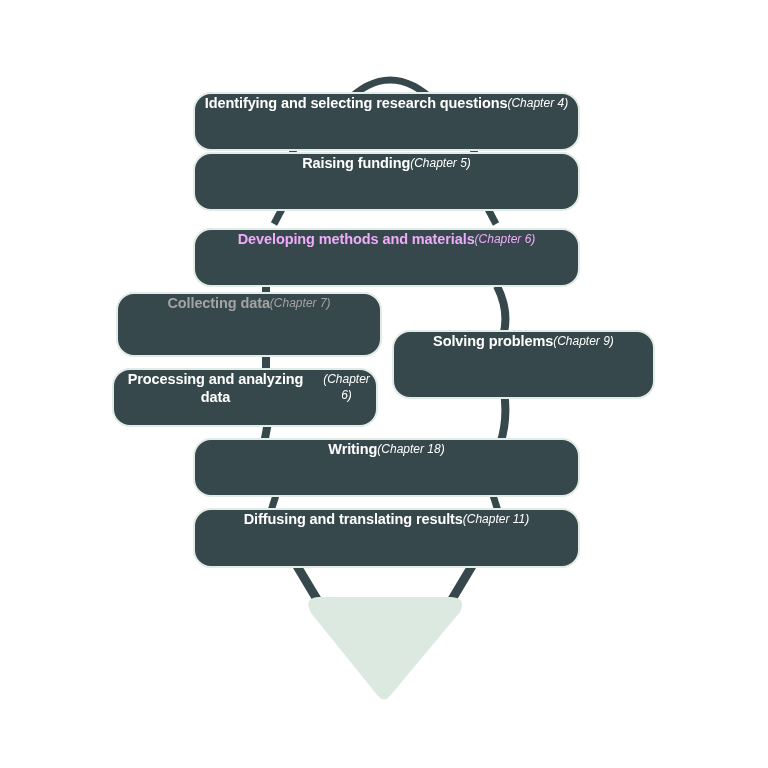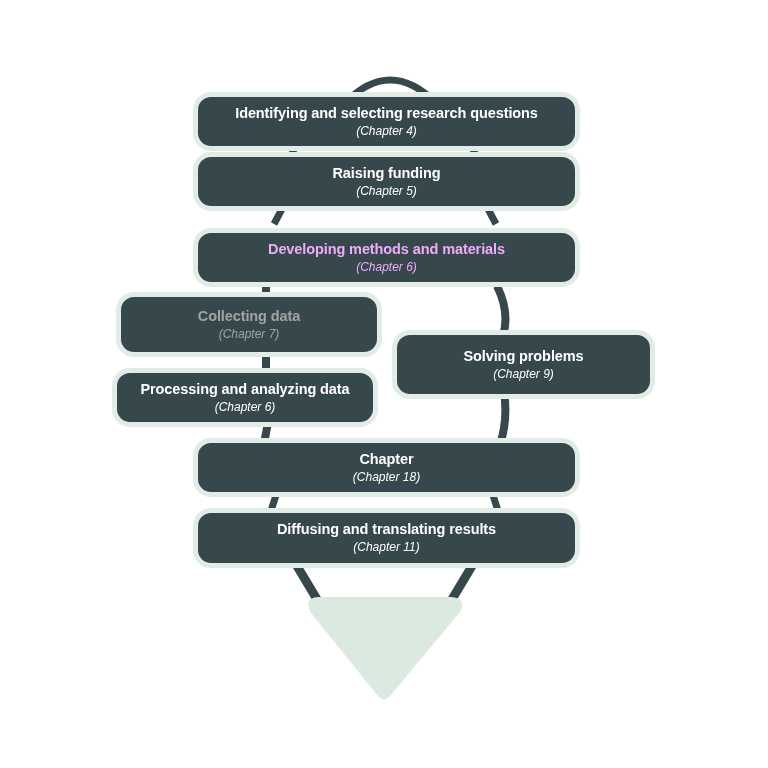--- a/index.html
+++ b/index.html
@@ -17,24 +17,24 @@
   #diagram {
     position: absolute;
     left: 0; top: 0;
     width: 768px;
     height: 768px;
   }
   .stage-box {
     position: absolute;
     box-sizing: border-box;
     background: #36484b;
-    border: 5px solid #0ea5e9;
+    border: 2px solid #0ea5e9;
     border-radius: 18px;
     display: flex;
-    flex-direction: column;
+    flex-direction: row;
     justify-content: center;
     color: #ffffff;
     z-index: 5;
   }
   .stage-title {
     font-size: 14.5px;
     font-weight: bold;
     line-height: 1.25;
     text-align: center;
     letter-spacing: -0.1px;
@@ -103,20 +103,20 @@
   <div class="stage-title">Solving problems</div>
   <div class="stage-chapter">(Chapter 9)</div>
 </div>
 
 <div class="stage-box" id="box-5" style="left: 112px; top: 368px; width: 266px; height: 59px; background: rgb(54, 72, 75); border-color: rgb(226, 236, 230); color: rgb(255, 255, 255);">
   <div class="stage-title">Processing and analyzing data</div>
   <div class="stage-chapter">(Chapter 6)</div>
 </div>
 
 <div class="stage-box" id="box-6" style="left: 193px; top: 438px; width: 387px; height: 59px; background: rgb(54, 72, 75); border-color: rgb(226, 236, 230); color: rgb(255, 255, 255);">
-  <div class="stage-title">Chapter</div>
+  <div class="stage-title">Writing</div>
   <div class="stage-chapter">(Chapter 18)</div>
 </div>
 
 <div class="stage-box" id="box-7" style="left: 193px; top: 508px; width: 387px; height: 60px; background: rgb(54, 72, 75); border-color: rgb(226, 236, 230); color: rgb(255, 255, 255);">
   <div class="stage-title">Diffusing and translating results</div>
   <div class="stage-chapter">(Chapter 11)</div>
 </div>
 
 </body></html>

